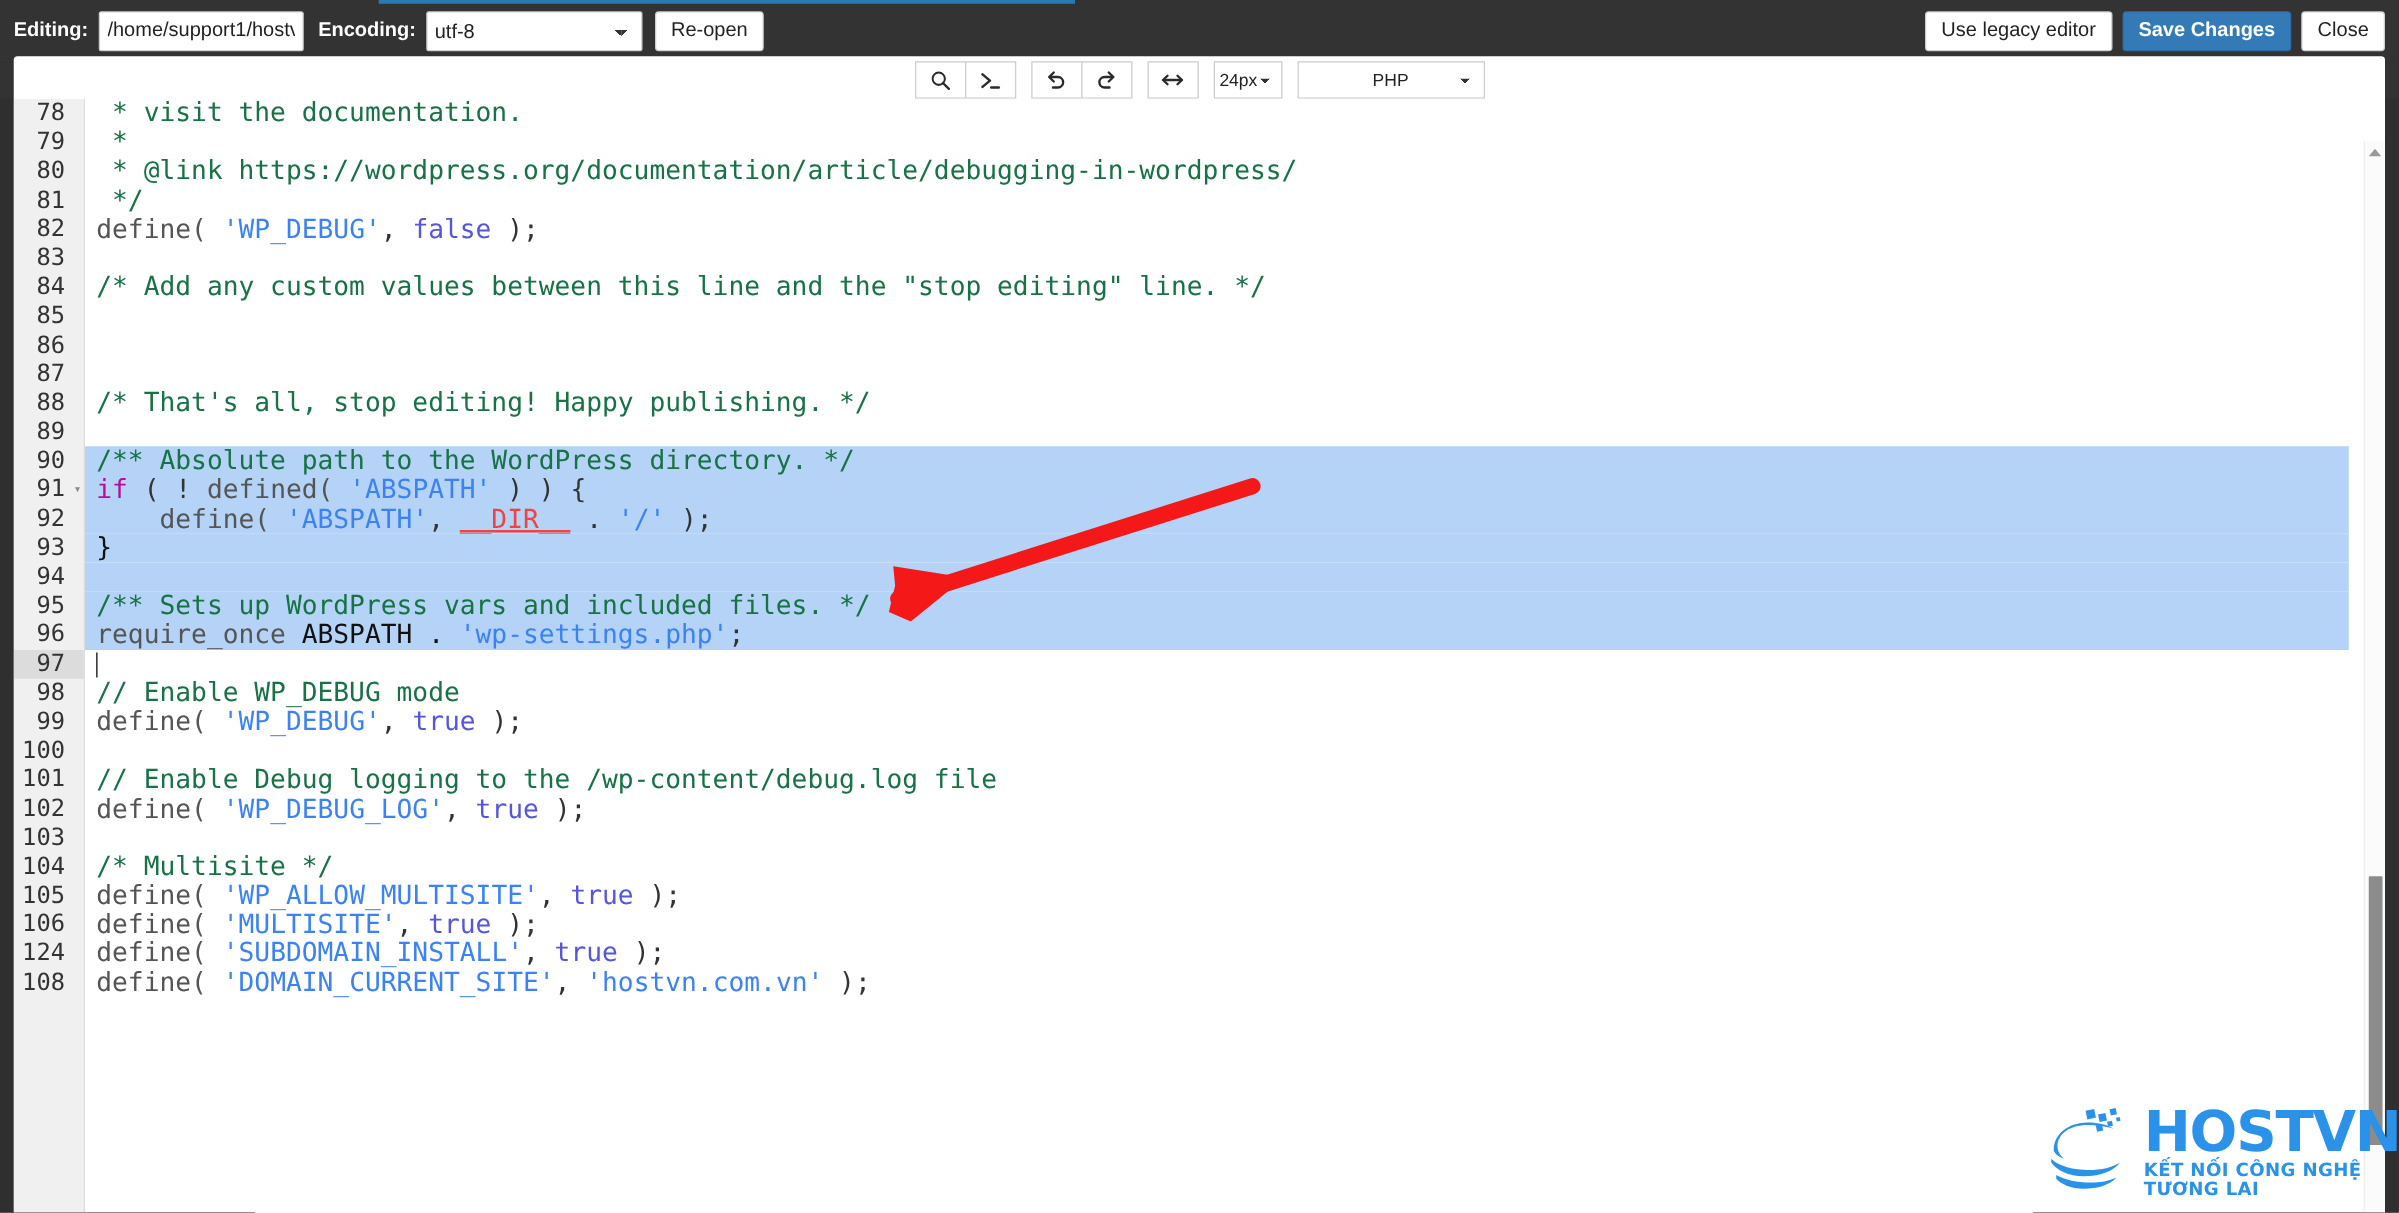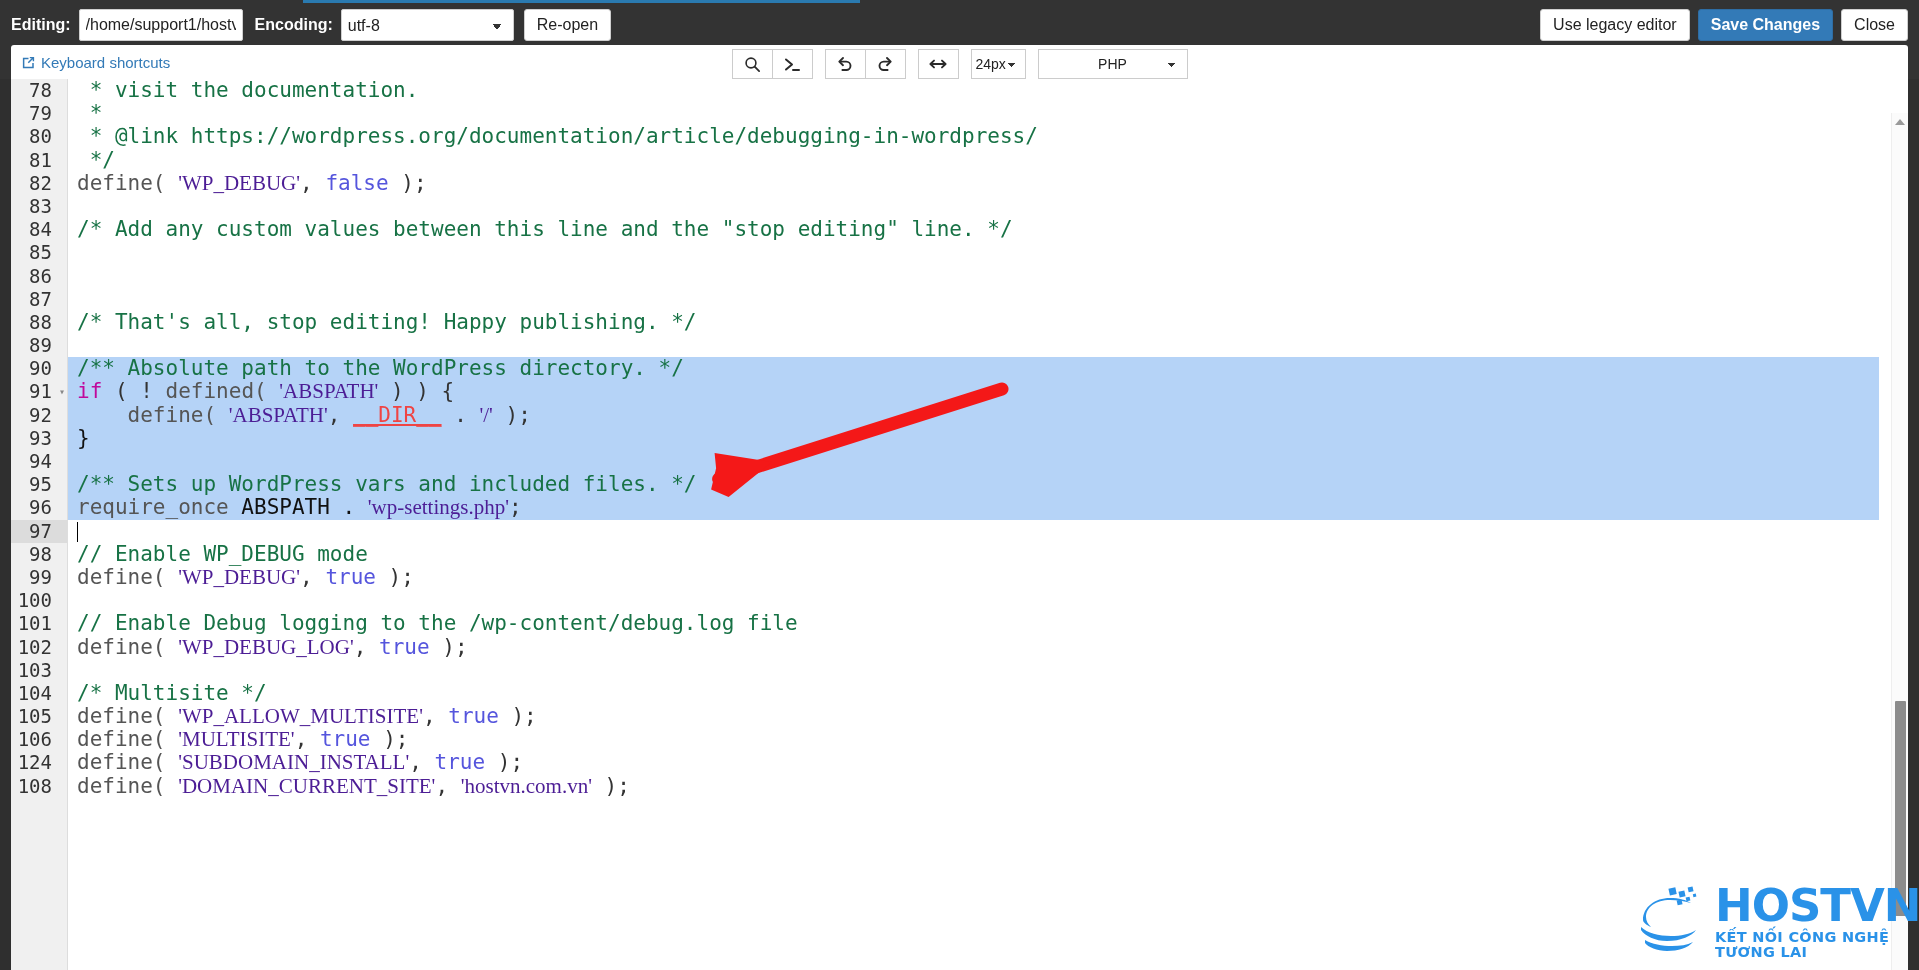--- a/index.html
+++ b/index.html
@@ -164,21 +164,21 @@
   .code-text { position: relative; padding-left: 9px; }
   .cursor {
     display: inline-block; width: 1px; height: 20px;
     background: #000; vertical-align: -4px; margin-left: 0px;
   }
 
   
   .cm   { color: #177245; }          
   .kw   { color: #c0099b; }          
   .fn   { color: #555555; }          
-  .str  { color: #4c1d95; font-family: Liberation Serif, serif; }          
+  .str  { color: #3b82f6; }          
   .cst  { color: #5555dd; }          
   .mag  { color: #ef4444; text-decoration: underline; } 
   .pl   { color: #333333; }          
   .blk  { color: #111111; }
 
   
   .vscroll {
     position: absolute; right: 0; top: 34px; width: 17px; bottom: 0;
     background: #fbfbfb; border-left: 1px solid #eee;
   }
@@ -238,31 +238,20 @@
       <button class="tb-btn">Use legacy editor</button>
       <button class="tb-btn primary">Save Changes</button>
       <button class="tb-btn">Close</button>
     </div>
   </div>
 
   <div class="secondbar"></div>
 
   <div class="editor-shell">
 
-    <div class="shortcut-row">
-      <span class="kb-shortcuts">
-        <span>
-          <svg width="15" height="15" viewBox="0 0 16 16">
-            <path d="M2 3h6v1.6H3.6v8H12V8.4h1.6V14H2z" fill="#337ab7"></path>
-            <path d="M9.4 2H14v4.6h-1.5V4.6L8.3 8.8 7.2 7.7l4.2-4.2H9.4z" fill="#337ab7"></path>
-          </svg>
-        </span>
-        <span>Keyboard shortcuts</span>
-      </span>
-    </div>
 
     <div class="toolbar">
       <div class="tool-group">
         <div class="tool-btn">
           <span>
             <svg width="17" height="17" viewBox="0 0 18 18">
               <circle cx="7.4" cy="7.4" r="5.2" fill="none" stroke="#2b2b2b" stroke-width="1.7"></circle>
               <line x1="11.3" y1="11.3" x2="16" y2="16" stroke="#2b2b2b" stroke-width="1.9" stroke-linecap="round"></line>
             </svg>
           </span>

